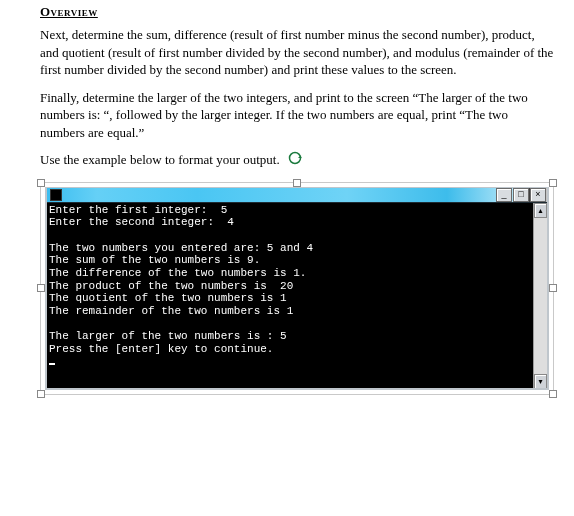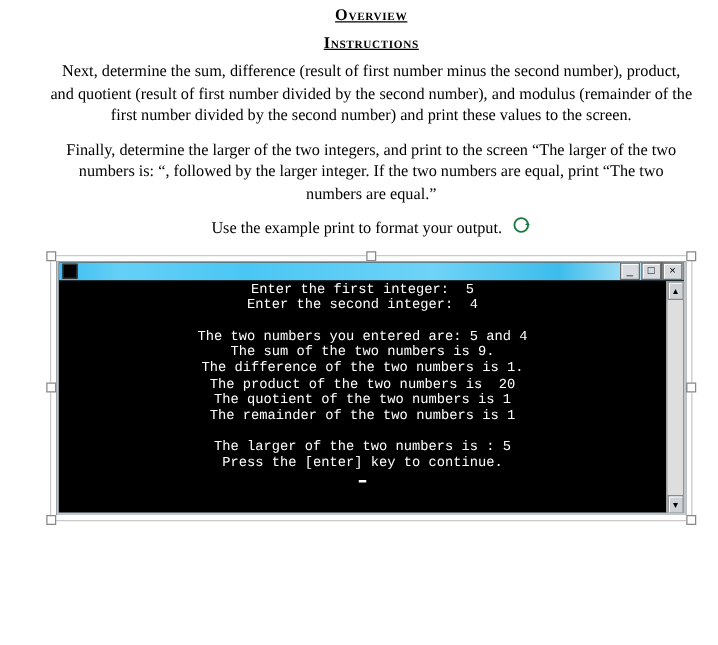--- a/index.html
+++ b/index.html
@@ -6,21 +6,20 @@
     margin: 0;
     padding: 0;
     font-family: "Times New Roman", Times, serif;
     font-size: 13px;
     color: #000;
     background: #fff;
     width: 574px;
   }
   .page {
     padding: 0 20px 10px 40px;
-    text-align: center;
   }
   .heading {
     font-variant: small-caps;
     font-weight: bold;
     text-decoration: underline;
     font-size: 13px;
     margin: 4px 0 6px 0;
     letter-spacing: 0.5px;
   }
   .para {
@@ -104,21 +103,21 @@
     display: flex;
     height: calc(100% - 14px);
   }
   .console-text {
     flex: 1;
     color: #fff;
     font-family: "Courier New", Courier, monospace;
     font-size: 11px;
     line-height: 1.15;
     white-space: pre;
-    padding: 1px 12px;
+    padding: 1px 2px;
     overflow: hidden;
   }
   .vscroll {
     width: 13px;
     background: #dedede;
     display: flex;
     flex-direction: column;
     justify-content: space-between;
     border-left: 1px solid #9c9c9c;
   }
@@ -136,25 +135,24 @@
     border-bottom: 2px solid #fff;
   }
 </style>
 </head>
 <body>
 
 <div class="page">
 
   <div class="heading">Overview</div>
 
-  <div class="heading">Instructions</div>
   <p class="para">Next, determine the sum, difference (result of first number minus the second number), product, and quotient (result of first number divided by the second number), and modulus (remainder of the first number divided by the second number) and print these values to the screen.</p>
   <p class="para">Finally, determine the larger of the two integers, and print to the screen “The larger of the two numbers is: “, followed by the larger integer.   If the two numbers are equal, print “The two numbers are equal.”</p>
   <p class="para">
-    <span>Use the example print to format your output.</span>
+    <span>Use the example below to format your output.</span>
     <span class="cursor-icon">
       <svg width="16" height="16" viewBox="0 0 16 16">
         <circle cx="8" cy="8" r="5.5" fill="none" stroke="#1b7a3e" stroke-width="1.5"></circle>
         <path d="M13 6 L15 8 L11 8 Z" fill="#1b7a3e"></path>
       </svg>
     </span>
   </p>
 
   <div class="figure-area">
     <div class="handle h-tl"></div>

